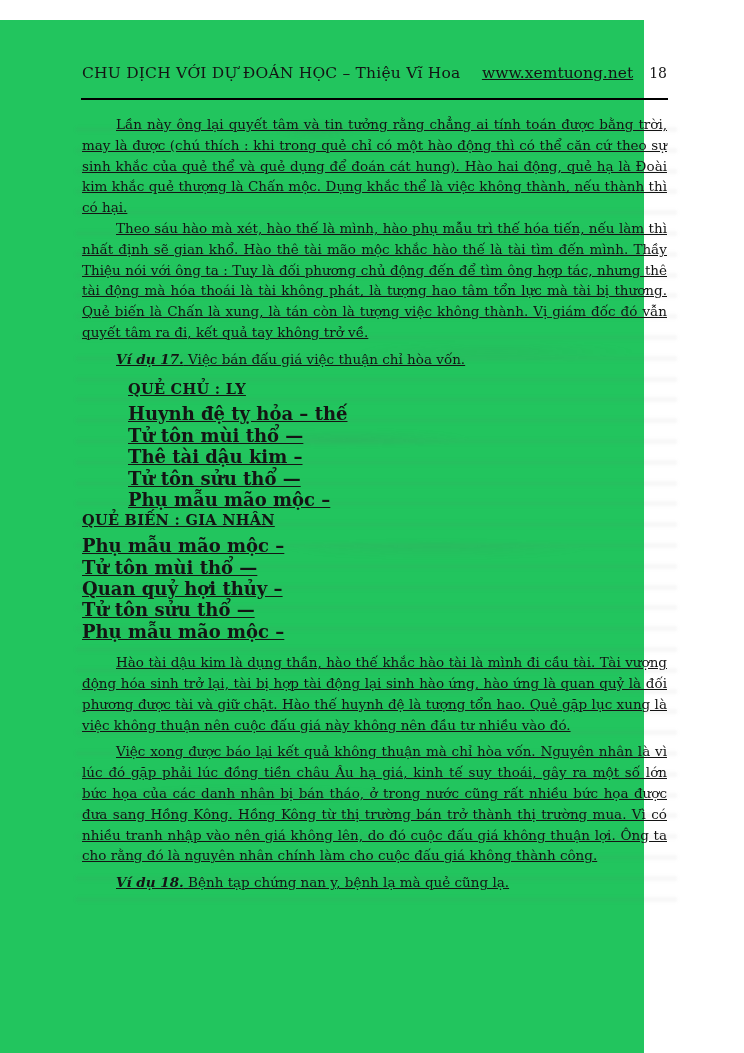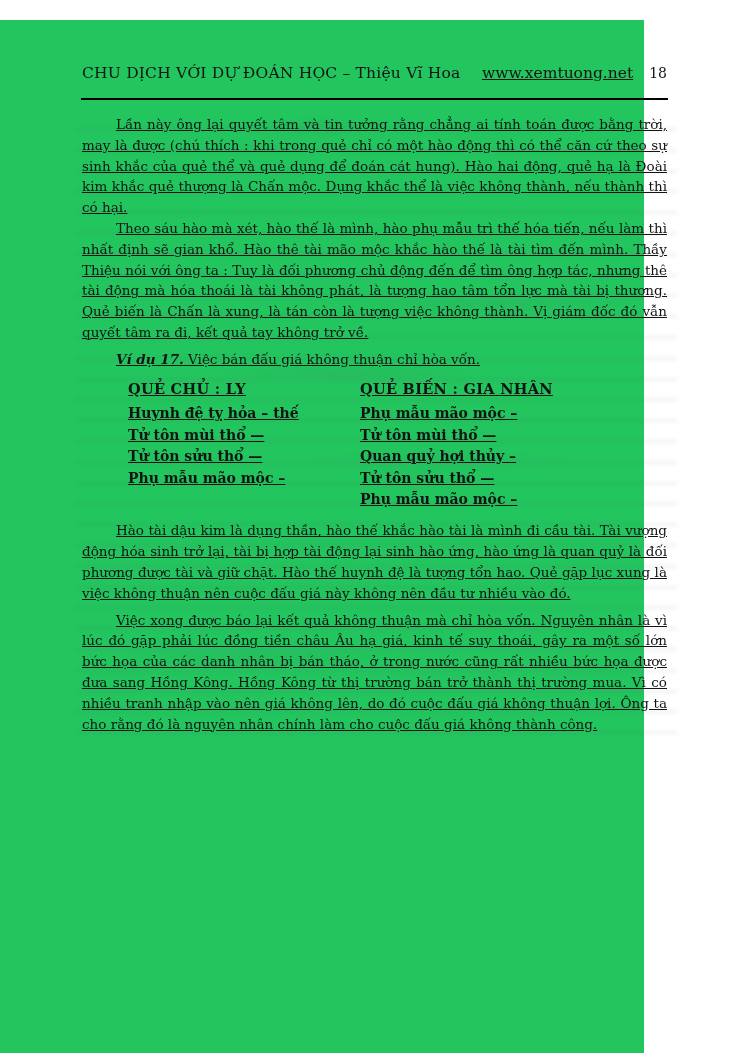--- a/index.html
+++ b/index.html
@@ -72,69 +72,72 @@
   .content > * { position: relative; z-index: 1; }
   .content p { margin: 0; text-indent: 34px; }
   .content p.spaced-top { margin-top: 6px; }
   .example-label { font-weight: bold; font-style: italic; }
   
   .hexagrams {
     display: flex;
     margin: 9px 0 10px 0;
     text-align: left;
     font-weight: bold;
+    flex-direction: column;
   }
   .hex-col-left  { width: 278px; padding-left: 46px; box-sizing: border-box; }
   .hex-col-right { flex: 1; }
   .hex-header {
     font-size: 14.5px;
     letter-spacing: 0.3px;
     margin-bottom: 4px;
   }
-  .hex-row { line-height: 21.4px; font-size: 14px; }
+  .hex-row { line-height: 21.4px; font-size: 18px; }
 </style>
 </head>
 <body>
 
 <div class="page">
 
   <div class="page-header">
     <span class="title">CHU DỊCH VỚI DỰ ĐOÁN HỌC – Thiệu Vĩ Hoa</span>
     <span class="website">www.xemtuong.net</span>
     <span class="pagenum">18</span>
   </div>
   <div class="header-rule"></div>
 
   <div class="content">
 
     <p>Lần này ông lại quyết tâm và tin tưởng rằng chẳng ai tính toán được bằng trời, may là được (chú thích : khi trong quẻ chỉ có một hào động thì có thể căn cứ theo sự sinh khắc của quẻ thể và quẻ dụng để đoán cát hung). Hào hai động, quẻ hạ là Đoài kim khắc quẻ thượng là Chấn mộc. Dụng khắc thể là việc không thành, nếu thành thì có hại.</p>
 
     <p>Theo sáu hào mà xét, hào thế là mình, hào phụ mẫu trì thế hóa tiến, nếu làm thì nhất định sẽ gian khổ. Hào thê tài mão mộc khắc hào thế là tài tìm đến mình. Thầy Thiệu nói với ông ta : Tuy là đối phương chủ động đến để tìm ông hợp tác, nhưng thê tài động mà hóa thoái là tài không phát, là tượng hao tâm tổn lực mà tài bị thương. Quẻ biến là Chấn là xung, là tán còn là tượng việc không thành. Vị giám đốc đó vẫn quyết tâm ra đi, kết quả tay không trở về.</p>
 
-    <p class="spaced-top"><span class="example-label">Ví dụ 17.</span> <span>Việc bán đấu giá không thuận chỉ hòa vốn.</span></p>
+    <p class="spaced-top"><span class="example-label">Ví dụ 17.</span> <span>Việc bán đấu giá việc thuận chỉ hòa vốn.</span></p>
 
 
     <div class="hexagrams">
       <div class="hex-col-left">
         <div class="hex-header">QUẺ CHỦ : LY</div>
         <div class="hex-row">Huynh đệ tỵ hỏa – thế</div>
         <div class="hex-row">Tử tôn mùi thổ —</div>
+        <div class="hex-row">Thê tài dậu kim –</div>
         <div class="hex-row">Tử tôn sửu thổ —</div>
         <div class="hex-row">Phụ mẫu mão mộc –</div>
       </div>
       <div class="hex-col-right">
         <div class="hex-header">QUẺ BIẾN : GIA NHÂN</div>
         <div class="hex-row">Phụ mẫu mão mộc –</div>
         <div class="hex-row">Tử tôn mùi thổ —</div>
         <div class="hex-row">Quan quỷ hợi thủy –</div>
         <div class="hex-row">Tử tôn sửu thổ —</div>
         <div class="hex-row">Phụ mẫu mão mộc –</div>
       </div>
     </div>
 
     <p>Hào tài dậu kim là dụng thần, hào thế khắc hào tài là mình đi cầu tài. Tài vượng động hóa sinh trở lại, tài bị hợp tài động lại sinh hào ứng, hào ứng là quan quỷ là đối phương được tài và giữ chặt. Hào thế huynh đệ là tượng tổn hao. Quẻ gặp lục xung là việc không thuận nên cuộc đấu giá này không nên đầu tư nhiều vào đó.</p>
 
     <p class="spaced-top">Việc xong được báo lại kết quả không thuận mà chỉ hòa vốn. Nguyên nhân là vì lúc đó gặp phải lúc đồng tiền châu Âu hạ giá, kinh tế suy thoái, gây ra một số lớn bức họa của các danh nhân bị bán tháo, ở trong nước cũng rất nhiều bức họa được đưa sang Hồng Kông. Hồng Kông từ thị trường bán trở thành thị trường mua. Vì có nhiều tranh nhập vào nên giá không lên, do đó cuộc đấu giá không thuận lợi. Ông ta cho rằng đó là nguyên nhân chính làm cho cuộc đấu giá không thành công.</p>
 
+    <p class="spaced-top"><span class="example-label">Ví dụ 18.</span> <span>Bệnh tạp chứng nan y, bệnh lạ mà quẻ cũng lạ.</span></p>
 
 
   </div>
 </div>
 
 </body></html>

